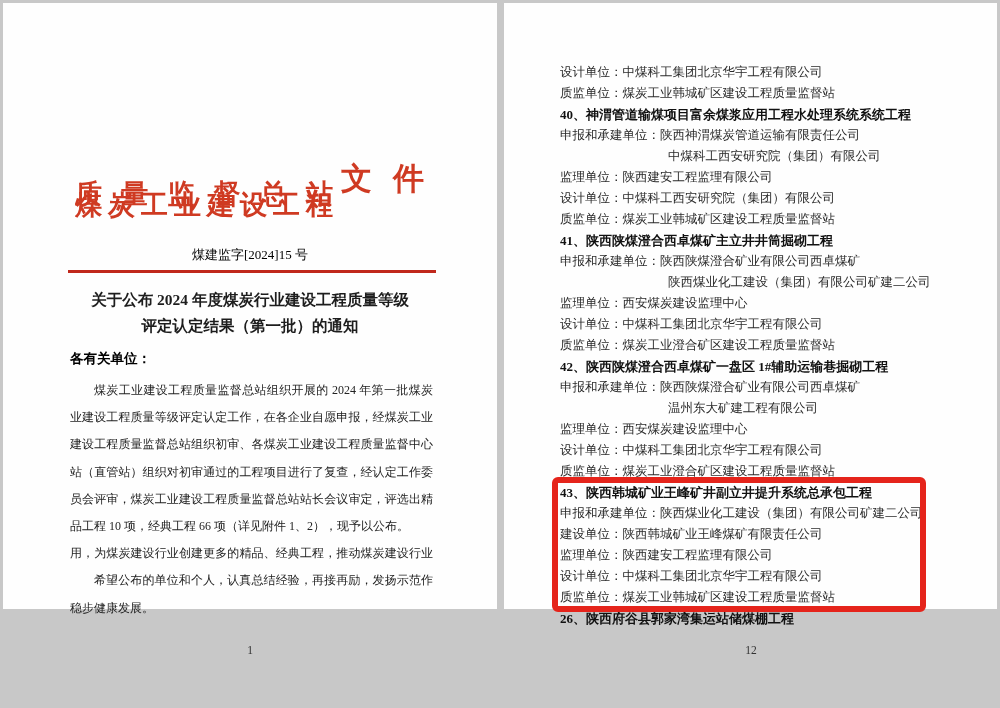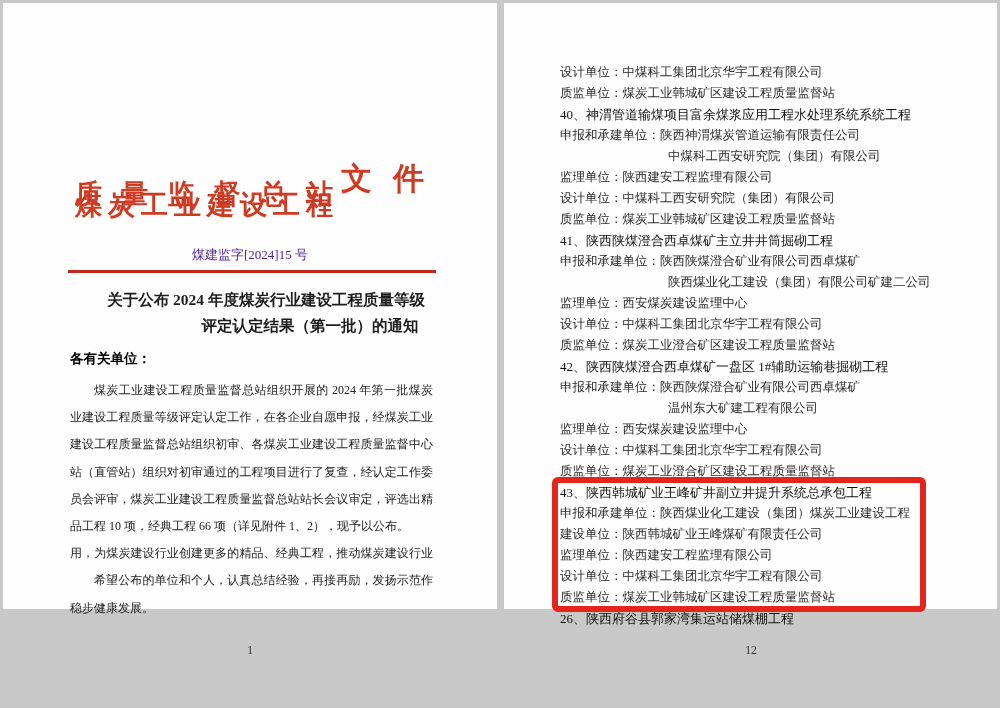--- a/index.html
+++ b/index.html
@@ -49,40 +49,40 @@
     letter-spacing: 21px;
     line-height: 36px;
     white-space: nowrap;
   }
   .doc-number {
     position: absolute;
     left: 0; top: 243px;
     width: 494px;
     text-align: center;
     font-size: 13px;
-    color: #4c1d95;
+    color: #000000;
   }
   .red-rule {
     position: absolute;
     left: 65px; top: 267px;
     width: 368px; height: 3px;
     background: var(--red-rule);
   }
   .doc-title {
     position: absolute;
-    left: 16px;
+    left: 0;
     width: 494px;
     text-align: center;
     font-size: 15.5px;
     font-weight: 700;
     color: #1d1d1d;
     white-space: nowrap;
   }
   .doc-title1 { top: 287px; }
-  .doc-title2 { top: 313px; margin-left: 44px; }
+  .doc-title2 { top: 313px; }
   .salutation {
     position: absolute;
     left: 67px; top: 347px;
     font-size: 13.5px;
     font-weight: 700;
     color: #000000;
   }
   .body-lines {
     position: absolute;
     left: 67px; top: 374px;
@@ -115,21 +115,21 @@
     width: 386px;
   }
   .rline {
     font-size: 12.5px;
     line-height: 21px;
     height: 21px;
     color: #2a2a2a;
     white-space: nowrap;
     overflow: hidden;
   }
-  .rline.bold { font-weight: 400; font-size: 13px; color: #111; }
+  .rline.bold { font-weight: 700; font-size: 13px; color: #111; }
   .rline.indent { padding-left: 108px; }
   .highlight-box {
     position: absolute;
     left: 48px; top: 474px;
     width: 374px; height: 135px;
     border: 6px solid var(--red-box);
     border-radius: 6px;
     pointer-events: none;
   }
 </style>
@@ -185,21 +185,21 @@
         <div class="rline">监理单位：西安煤炭建设监理中心</div>
         <div class="rline">设计单位：中煤科工集团北京华宇工程有限公司</div>
         <div class="rline">质监单位：煤炭工业澄合矿区建设工程质量监督站</div>
         <div class="rline bold">42、陕西陕煤澄合西卓煤矿一盘区 1#辅助运输巷掘砌工程</div>
         <div class="rline">申报和承建单位：陕西陕煤澄合矿业有限公司西卓煤矿</div>
         <div class="rline indent">温州东大矿建工程有限公司</div>
         <div class="rline">监理单位：西安煤炭建设监理中心</div>
         <div class="rline">设计单位：中煤科工集团北京华宇工程有限公司</div>
         <div class="rline">质监单位：煤炭工业澄合矿区建设工程质量监督站</div>
         <div class="rline bold">43、陕西韩城矿业王峰矿井副立井提升系统总承包工程</div>
-        <div class="rline">申报和承建单位：陕西煤业化工建设（集团）煤炭工业建设工程</div>
+        <div class="rline">申报和承建单位：陕西煤业化工建设（集团）有限公司矿建二公司</div>
         <div class="rline">建设单位：陕西韩城矿业王峰煤矿有限责任公司</div>
         <div class="rline">监理单位：陕西建安工程监理有限公司</div>
         <div class="rline">设计单位：中煤科工集团北京华宇工程有限公司</div>
         <div class="rline">质监单位：煤炭工业韩城矿区建设工程质量监督站</div>
         <div class="rline bold">26、陕西府谷县郭家湾集运站储煤棚工程</div>
       </div>
 
     <div class="highlight-box"></div>
 
     <div class="page-num">12</div>

